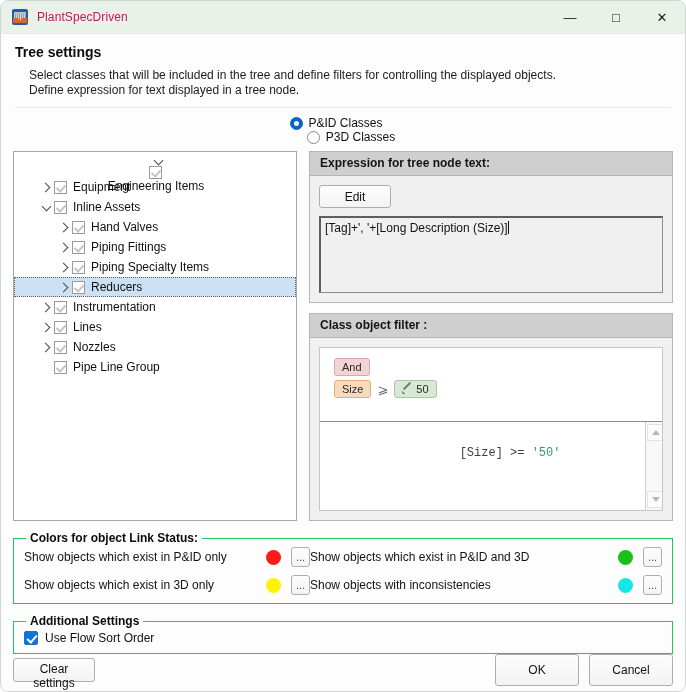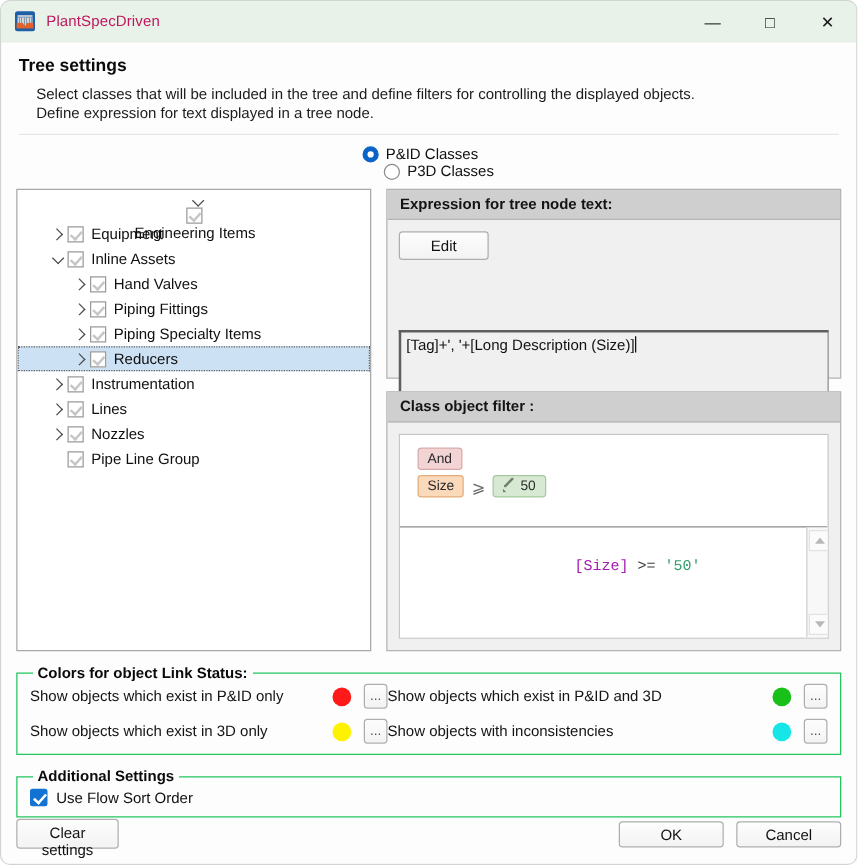--- a/index.html
+++ b/index.html
@@ -228,21 +228,21 @@
     flex-direction: column;
   }
   .gb-header {
     background: #cfcfcf;
     border-bottom: 1px solid #b5b5b5;
     font-size: 12px;
     font-weight: bold;
     color: #141414;
     padding: 4px 10px 5px 10px;
   }
-  .gb-body { padding: 9px; flex:1; display:flex; flex-direction:column;gap:48px; }
+  .gb-body { padding: 9px; flex:1; display:flex; flex-direction:column; }
 
   .btn {
     font-family: "Liberation Sans", sans-serif;
     font-size: 12px;
     background: linear-gradient(#fdfdfd,#f3f3f3);
     border: 1px solid #aeaeae;
     border-radius: 3px;
     color: #121212;
     padding: 3px 10px;
     cursor: default;
@@ -349,21 +349,21 @@
     min-height: 0;
   }
   #sql-area {
     flex:1;
     font-family: "Liberation Mono", monospace;
     font-size: 12px;
     padding: 7px 0 0 10px;
     white-space: pre;
     line-height: 16px;
   }
-  .tok-field { color:#a21caf; }
+  .tok-field { color:#404040; }
   .tok-op    { color:#3a3a3a; }
   .tok-str   { color:#2e9e6b; }
 
   #sql-scroll {
     width: 17px;
     border-left: 1px solid #d0d0d0;
     background: #f8f8f8;
     display:flex;
     flex-direction:column;
     justify-content:space-between;
@@ -449,21 +449,21 @@
 
   
   #footer {
     margin-top: auto;
     padding: 0 12px 12px 12px;
     display: flex;
     align-items: center;
   }
   #clear-btn { width: 82px; height: 24px; }
   #footer-right { margin-left:auto; display:flex; gap: 10px; }
-  #ok-btn, #cancel-btn { width: 84px; height: 21px; }
+  #ok-btn, #cancel-btn { width: 84px; height: 32px; }
 </style>
 </head>
 <body>
 
 <div id="window">
 
   <div id="titlebar">
     <div id="app-icon"></div>
     <div id="title-text">PlantSpecDriven</div>
     <div id="win-controls">

